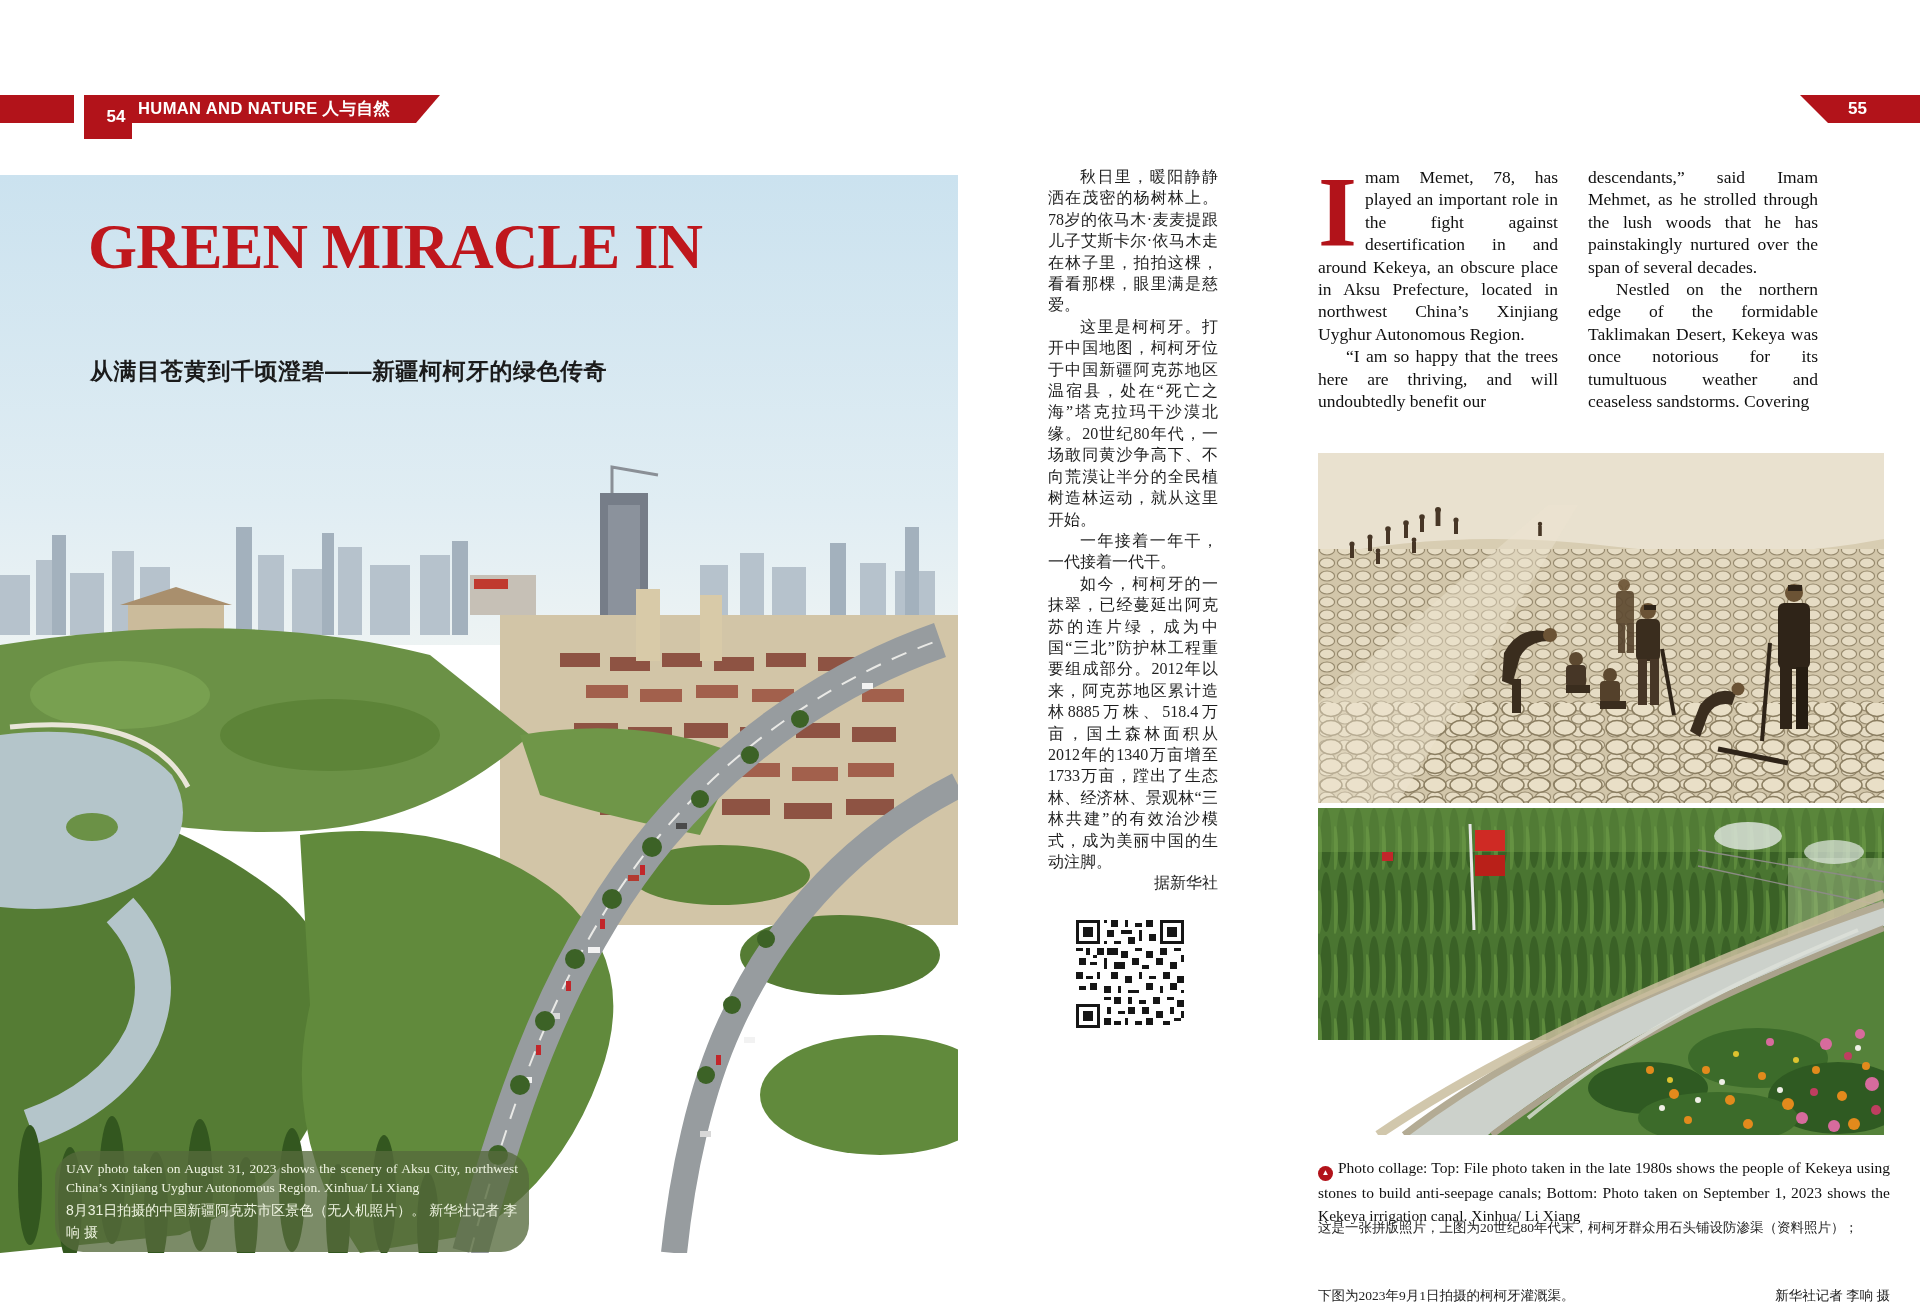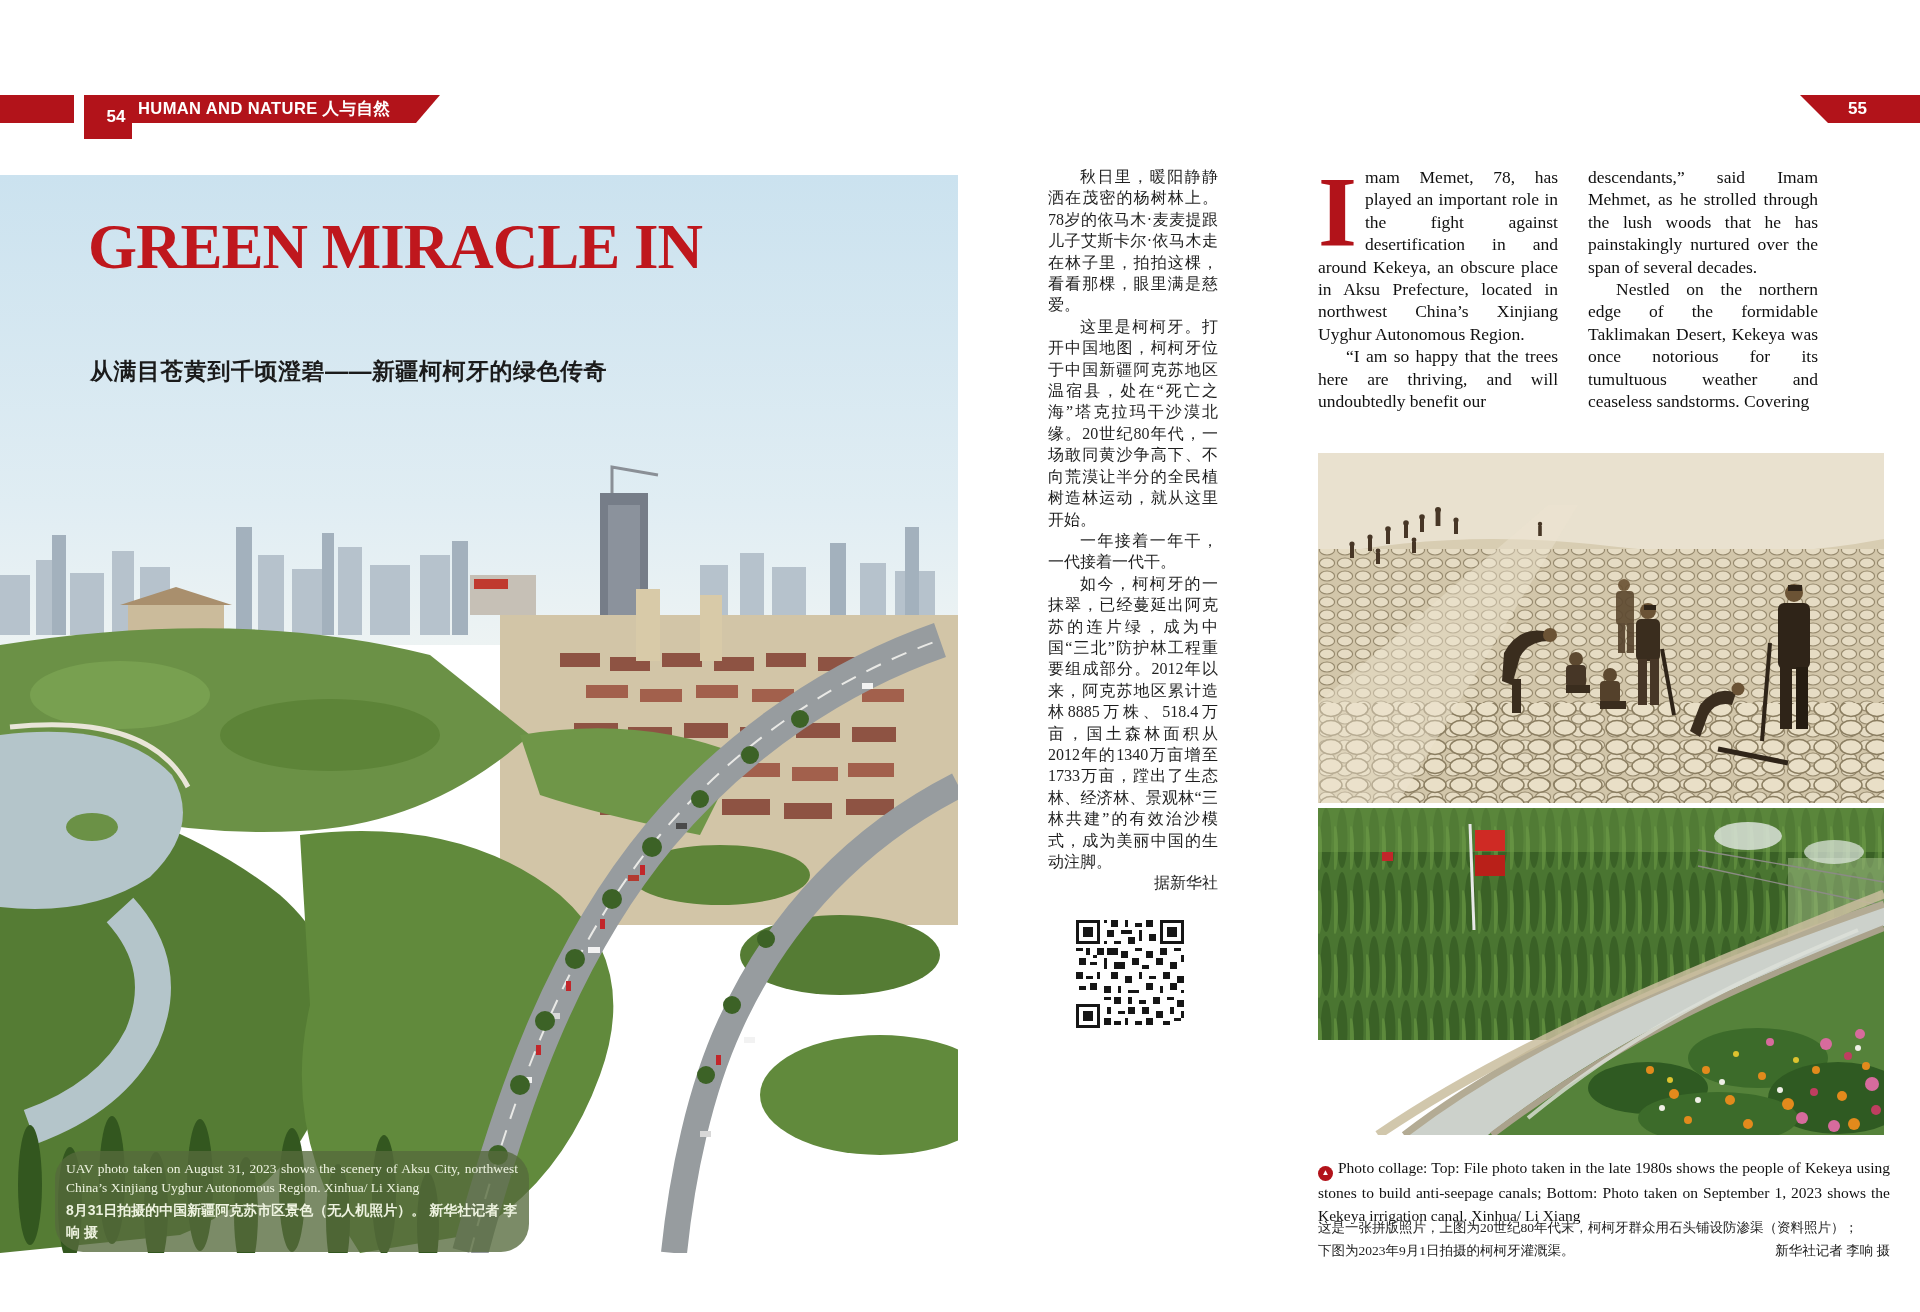--- a/index.html
+++ b/index.html
@@ -20,21 +20,21 @@
 
   
   .photo-left{left:0;top:175px;width:958px;height:1078px;overflow:hidden;}
   .photo-left svg{position:absolute;left:0;top:0;width:100%;height:100%;}
   .headline{position:absolute;left:88px;top:18px;color:#bf171d;font-family:"Liberation Serif",serif;
             font-weight:bold;font-size:63px;line-height:61px;letter-spacing:-1px;white-space:nowrap;margin-top:24px;}
   .subtitle{position:absolute;left:90px;top:181px;color:#1b1b1b;font-weight:bold;font-size:23px;letter-spacing:.5px;white-space:nowrap;}
   .cap54{position:absolute;left:55px;top:976px;width:452px;background:rgba(86,106,60,.78);
          color:#eef3e0;padding:8px 11px 9px 11px;border-radius:28px;}
   .cap54-en{font-family:"Liberation Serif",serif;font-size:13.5px;line-height:19px;text-align:justify;}
-  .cap54-zh{font-size:14px;font-weight:bold;line-height:22px;margin-top:2px;}
+  .cap54-zh{font-size:14px;font-weight:normal;line-height:22px;margin-top:2px;}
 
   
   .zh-col{left:1048px;top:166px;width:170px;font-family:"Liberation Serif",serif;font-size:16px;
           line-height:21.4px;color:#1f1f1f;text-align:justify;}
   .zh-col p{margin:0;text-indent:2em;font-family:Liberation Serif, serif;}
   .zh-col p.credit{text-indent:0;text-align:right;}
   .qr{left:1072px;top:916px;width:116px;height:116px;}
   .qr svg{width:100%;height:100%;}
 
   
@@ -52,21 +52,21 @@
   .photo-sepia svg,.photo-canal svg{position:absolute;left:0;top:0;width:100%;height:100%;}
 
   
   .cap55en{left:1318px;top:1144px;width:572px;font-family:"Liberation Serif",serif;font-size:15.5px;
            line-height:23px;color:#111;text-align:justify;margin-top:12px;}
   .capicon{display:inline-flex;width:15px;height:15px;border-radius:50%;background:#b2131a;
            align-items:center;justify-content:center;color:#fff;font-size:8px;line-height:1;
            margin-right:5px;vertical-align:-2px;}
   .cap55zh{left:1318px;top:1216px;width:572px;font-family:"Liberation Serif",serif;font-size:13.5px;
            line-height:23px;color:#222;}
-  .cap55zh .l2{display:flex;justify-content:space-between;}
+  .cap55zh .l2{display:flex;justify-content:space-between;margin-top:45px;}
 </style>
 </head>
 <body>
 
 <div id="canvas">
 
   <div class="abs hdr-strip"></div>
   <div class="abs hdr-num">
     <span>54</span>
   </div>

